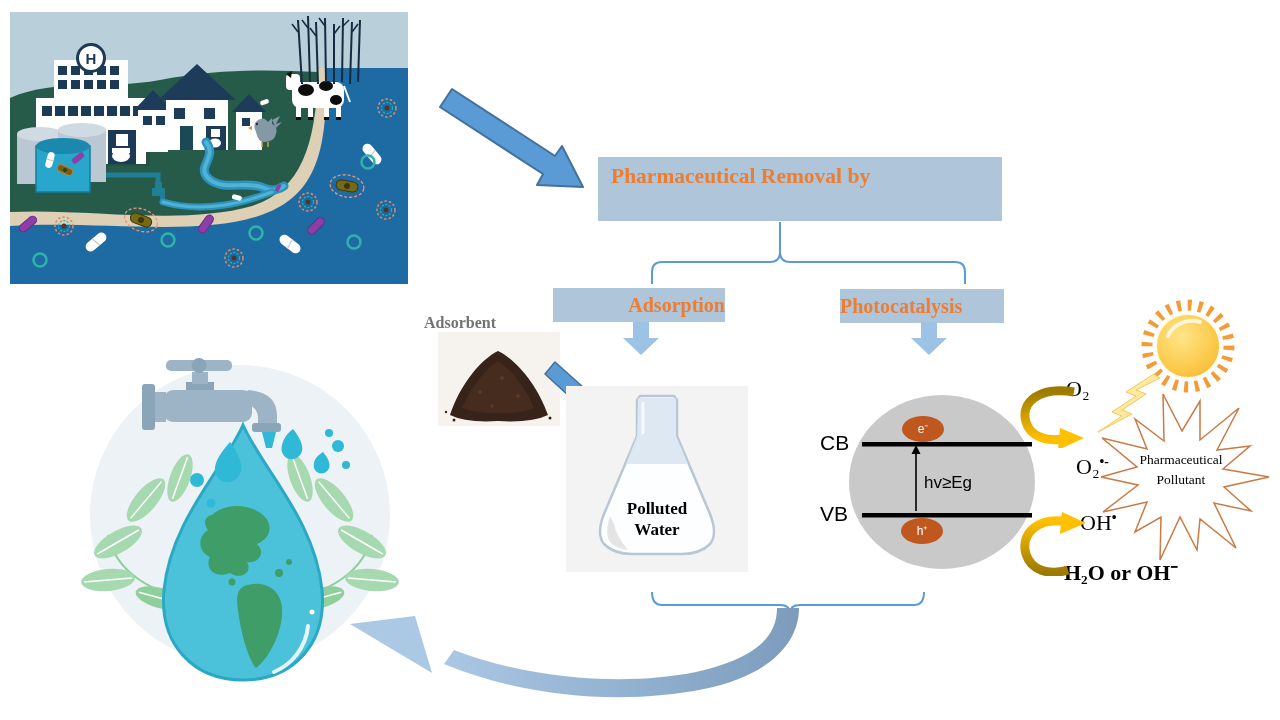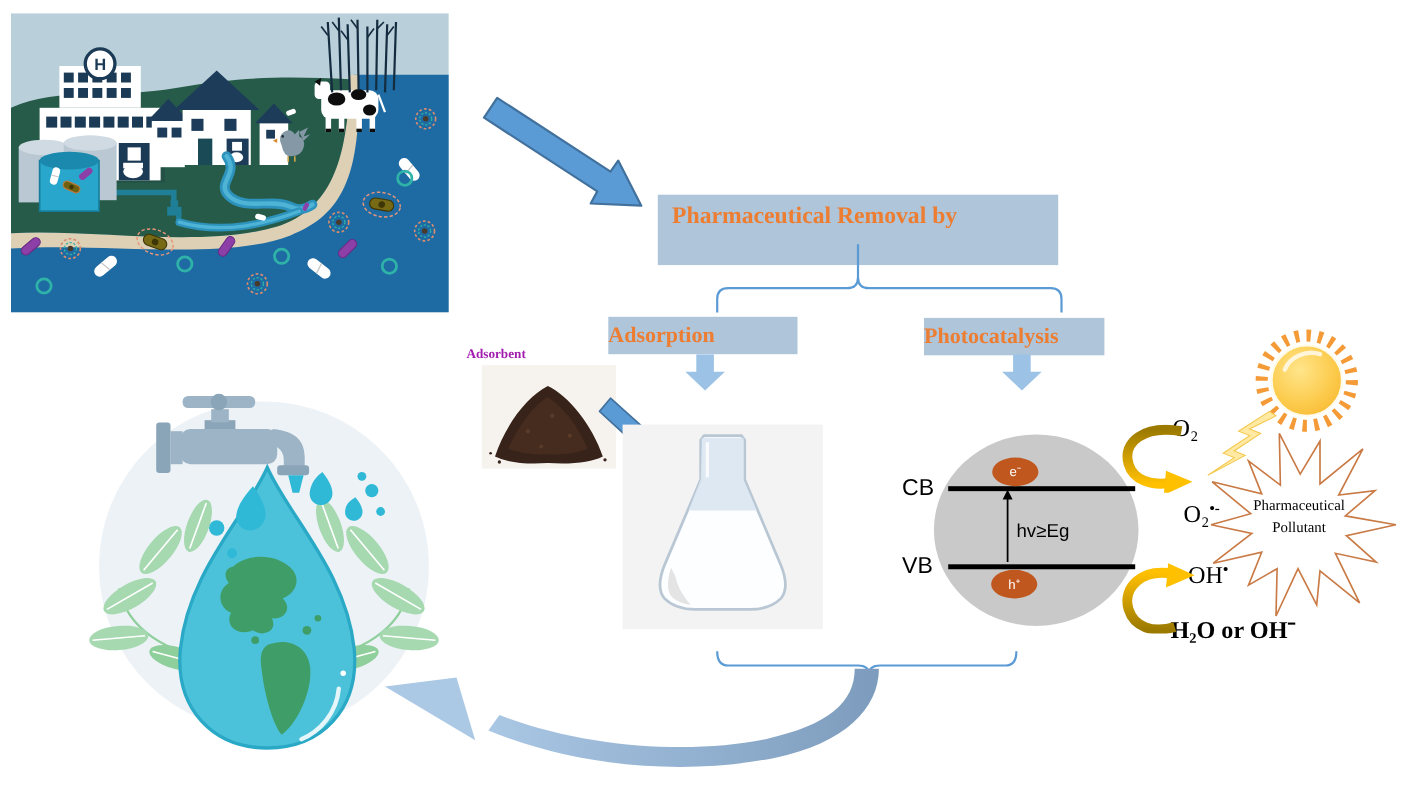--- a/index.html
+++ b/index.html
@@ -4,27 +4,27 @@
 <style>
   html,body { margin:0; padding:0; }
   body {
     width:1280px; height:720px; position:relative; overflow:hidden;
     background:#ffffff; font-family:"Liberation Serif", serif;
   }
   .abs { position:absolute; }
   .panel-box {
     background:#afc5da; color:#ed7d31; font-weight:bold; box-sizing:border-box;
   }
-  #title-box { left:598px; top:157px; width:364px; height:64px;
-    font-size:21.5px; line-height:27px; padding:6px 0 0 13px;margin-top:20px; }
+  #title-box { left:598px; top:157px; width:404px; height:64px;
+    font-size:21.5px; line-height:27px; padding:6px 0 0 13px; }
   #adsorption-box { left:553px; top:288px; width:172px; height:34px;
-    text-align:left; font-size:20px; line-height:34px; }
+    text-align:right; font-size:20px; line-height:34px; }
   #photocatalysis-box { left:840px; top:289px; width:164px; height:34px;
     text-align:left; font-size:20px; line-height:34px; }
-  #adsorbent-label { left:424px; top:314px; font-size:12px; font-weight:bold; color:#a21caf; }
+  #adsorbent-label { left:424px; top:314px; font-size:16px; font-weight:bold; color:#737373; }
   .sci-label { font-size:22px; color:#000; white-space:nowrap; }
   .sup { vertical-align:super; font-size:62%; font-weight:bold; }
   #flask-panel { left:566px; top:386px; width:182px; height:186px; background:#f3f3f3; }
   #flask-text { left:0; top:112px; width:182px; text-align:center;
     font-size:17px; font-weight:bold; color:#000; line-height:21px; }
   .line { display:block; }
 </style>
 </head>
 <body>
 
@@ -285,20 +285,24 @@
   <polygon points="15,4 54,39 59,33 68,62 38,57 43,51 5,16" fill="#5b9bd5" stroke="#41719c" stroke-width="1.5" stroke-linejoin="round"></polygon>
 </svg>
 
 <div class="abs" id="flask-panel">
   <svg width="182" height="186" viewBox="0 0 182 186">
     <path d="M 74,10 L 71,14 L 71,50 L 38,128 Q 30,148 38,158 Q 48,168 66,168 L 116,168 Q 134,168 144,158 Q 152,148 144,128 L 111,50 L 111,14 L 108,10 Z" fill="#fdfeff" stroke="#b9c7d4" stroke-width="2.5" stroke-linejoin="round"></path>
     <path d="M 72,12 L 110,12 L 110,50 L 122,78 L 60,78 L 71,50 L 72,12 Z" fill="#d9e6f2" opacity="0.9"></path>
     <path d="M 44,130 Q 38,150 45,157 Q 52,163 62,164 Q 50,150 48,138 Z" fill="#d9d9d9" opacity="0.7"></path>
     <line x1="77" y1="16" x2="77" y2="48" stroke="#ffffff" stroke-width="3" opacity="0.8"></line>
   </svg>
+  <div class="abs" id="flask-text">
+    <span class="line">Polluted</span>
+    <span class="line">Water</span>
+  </div>
 </div>
 
 <svg class="abs" style="left:818px; top:388px;" width="232" height="194" viewBox="0 0 232 194">
   <ellipse cx="124" cy="94" rx="93" ry="87" fill="#c9c9c9"></ellipse>
   <rect x="44" y="54" width="170" height="4.5" fill="#000000"></rect>
   <rect x="44" y="125" width="170" height="4.5" fill="#000000"></rect>
   <line x1="98" y1="123" x2="98" y2="64" stroke="#000000" stroke-width="1.6"></line>
   <polygon points="98,57 93.5,66 102.5,66" fill="#000000"></polygon>
   <ellipse cx="105" cy="41" rx="21" ry="13" fill="#c0571f"></ellipse>
   <text x="105" y="45" text-anchor="middle" font-family="Liberation Sans, sans-serif" font-size="12" fill="#ffffff">e⁻</text>

